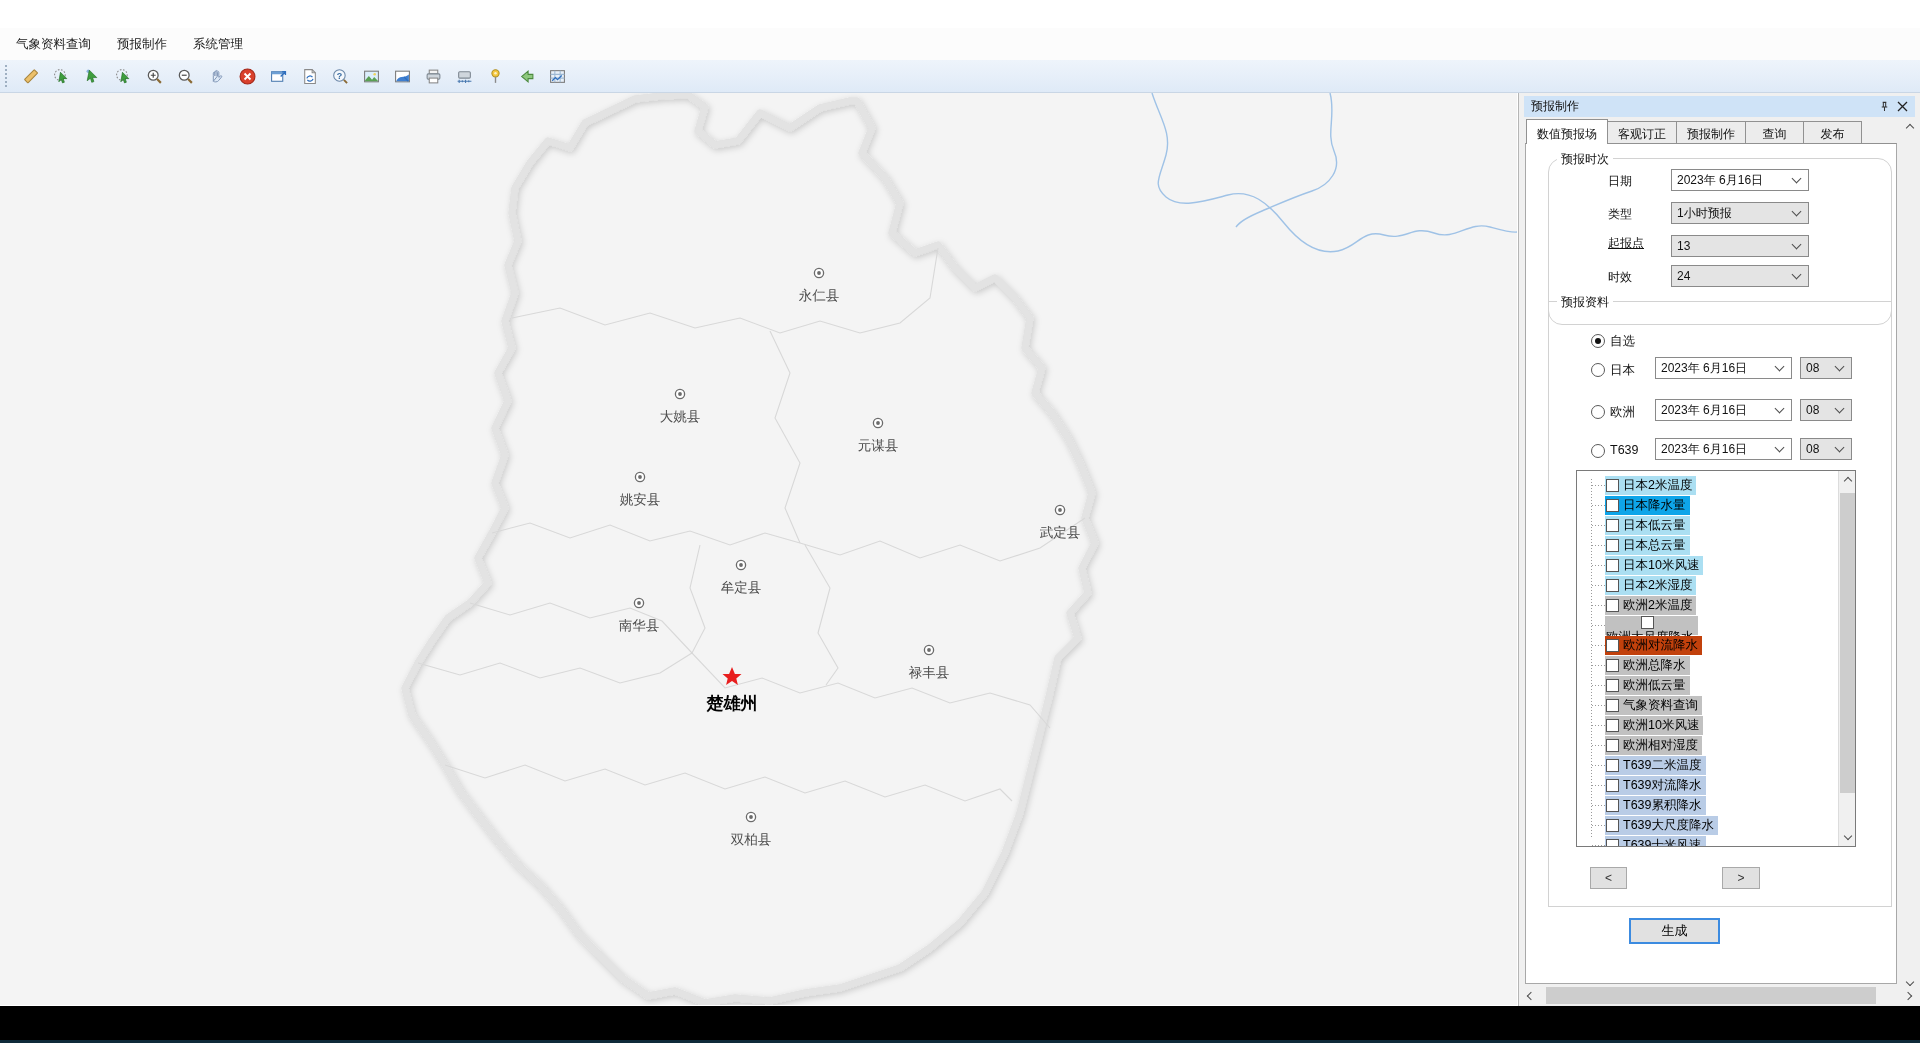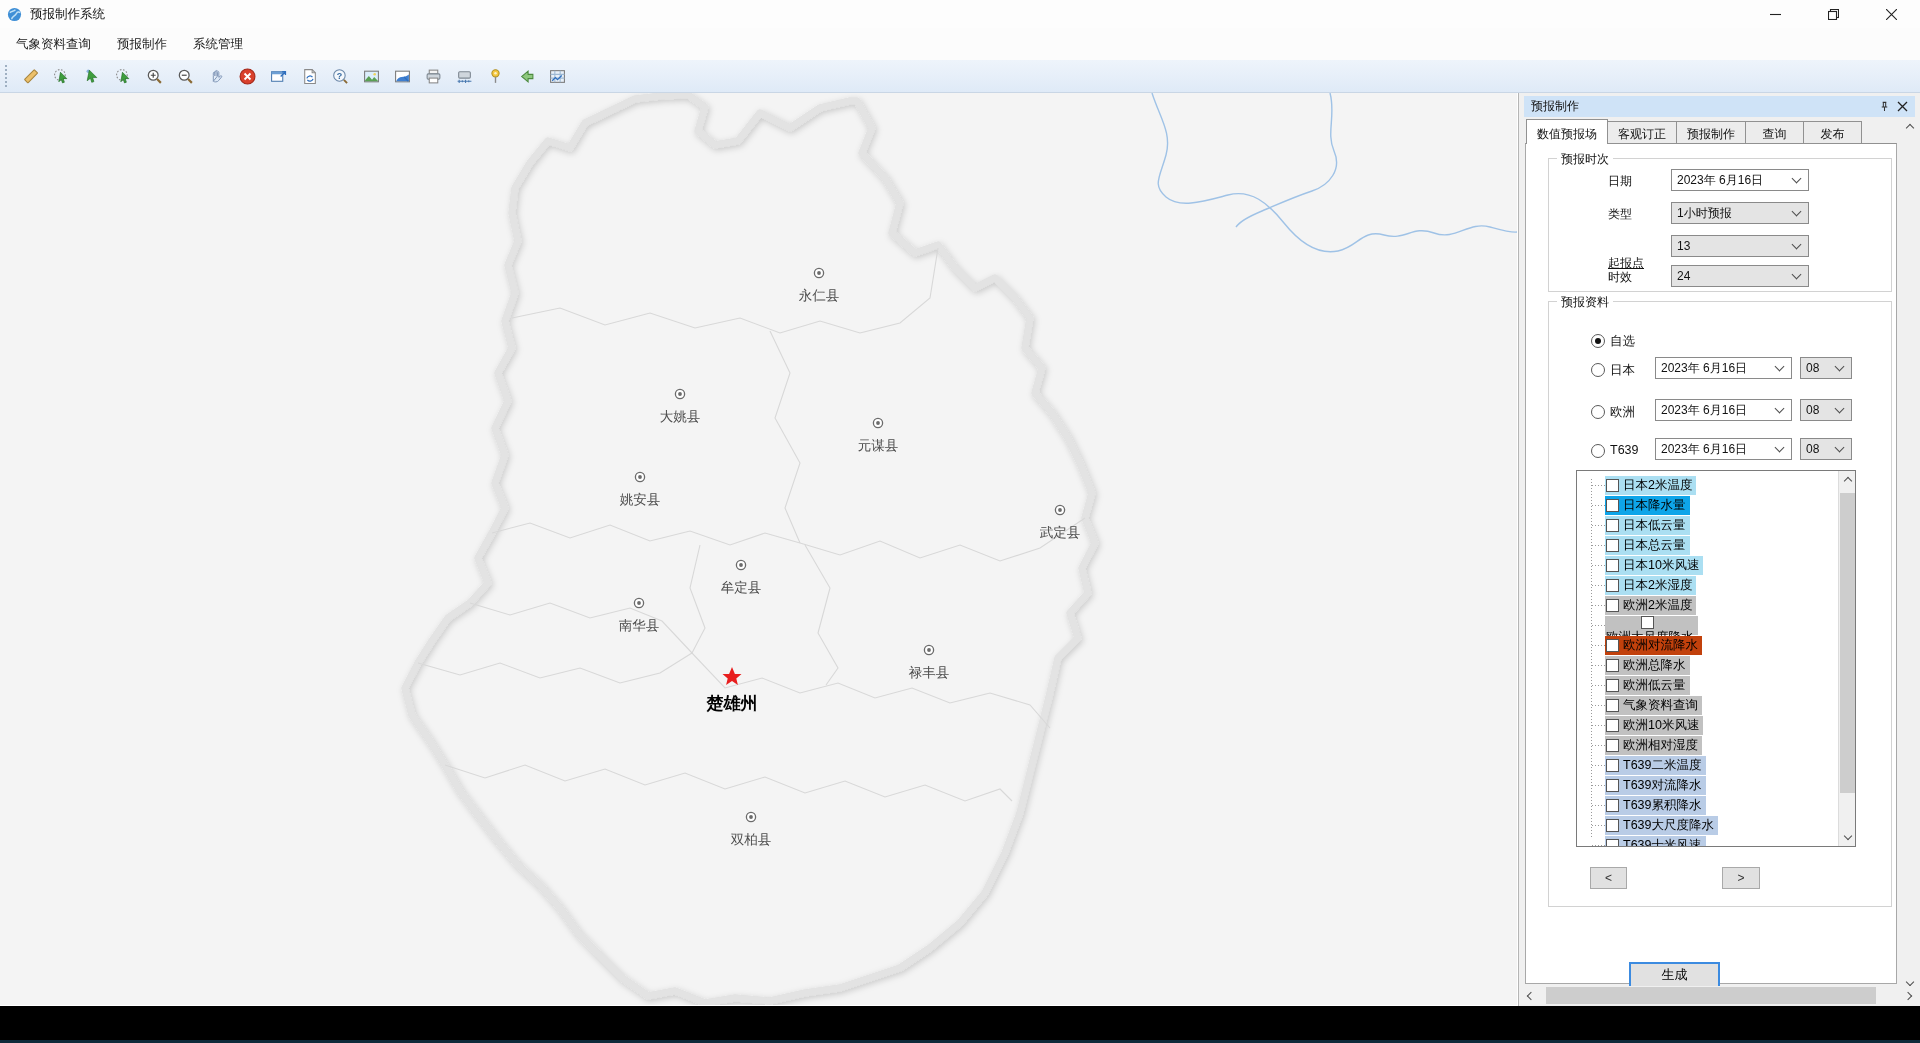--- a/index.html
+++ b/index.html
@@ -76,56 +76,29 @@
   .scrollbar-h{position:absolute;background:#f0f0f0;}
   .sb-arrow{position:absolute;width:17px;height:17px;background:#f0f0f0;display:flex;align-items:center;justify-content:center;}
   .sb-arrow .chev{width:6px;height:6px;}
   .chev.up{transform:rotate(-135deg);margin-top:3px;}
   .chev.dn{transform:rotate(45deg);margin-top:-3px;}
   .chev.lf{transform:rotate(135deg);margin-left:3px;}
   .chev.rt{transform:rotate(-45deg);margin-left:-3px;}
   .sb-thumb{position:absolute;background:#cdcdcd;}
 
   .navbtn{position:absolute;height:22px;background:#e1e1e1;border:1px solid #a9a9a9;font-size:12px;color:#333;display:flex;align-items:center;justify-content:center;}
-  #generate-btn{position:absolute;background:#e1e1e1;border:2px solid #3c8be0;font-size:13px;color:#000;display:flex;align-items:center;justify-content:center;margin-top:44px;}
+  #generate-btn{position:absolute;background:#e1e1e1;border:2px solid #3c8be0;font-size:13px;color:#000;display:flex;align-items:center;justify-content:center;}
 
   #list-scroll .sb-thumb{left:1px;width:15px;}
 </style>
 </head>
 <body>
 
 <div id="app">
 
-  <div id="titlebar">
-    <span id="app-icon">
-      <svg viewBox="0 0 16 16">
-          <circle cx="8" cy="8" r="7" fill="#3f8fd6"></circle>
-          <path d="M3 6c2-2 4-1 6-3M5 13c0-3 4-3 5-6 1-2 3-2 4-1" stroke="#bfe0f5" stroke-width="1.6" fill="none"></path>
-        </svg>
-    </span>
-    <span id="title-text">预报制作系统</span>
-    <div id="win-controls">
-      <button class="winbtn">
-          <svg viewBox="0 0 11 11">
-            <path d="M0 5.5h11"></path>
-          </svg>
-        </button>
-      <button class="winbtn">
-          <svg viewBox="0 0 11 11">
-            <rect x="2.5" y="0.5" width="8" height="8"></rect>
-            <rect x="0.5" y="2.5" width="8" height="8" fill="#fdfdfd"></rect>
-          </svg>
-        </button>
-      <button class="winbtn">
-          <svg viewBox="0 0 11 11">
-            <path d="M0 0l11 11M11 0L0 11"></path>
-          </svg>
-        </button>
-    </div>
-  </div>
 
   <div id="menubar">
       <span class="menu-item">气象资料查询</span>
       <span class="menu-item">预报制作</span>
       <span class="menu-item">系统管理</span>
     </div>
 
   <div id="toolbar">
     <span id="toolbar-grip"></span>
   <span class="tbi">
@@ -348,33 +321,33 @@
     <div id="tabrow">
         <span class="tab active">数值预报场</span>
         <span class="tab">客观订正</span>
         <span class="tab">预报制作</span>
         <span class="tab narrow">查询</span>
         <span class="tab narrow">发布</span>
       </div>
 
     <div id="panel-content">
 
-      <div class="group" id="group-time" style="left:22px;top:14px;width:344px;height:134px;">
+      <div class="group" id="group-time" style="left:22px;top:14px;width:344px;height:167px;border-radius:14px;">
         <span class="group-title">预报时次</span>
       <span class="frm-label" style="left: 59px; top: 14px;">日期</span>
           <div class="combo white" style="left: 122px; top: 10px; width: 138px;">
             <span class="val">2023年 6月16日</span>
             <span class="chev down"></span>
           </div>
           <span class="frm-label" style="left: 59px; top: 47px;">类型</span>
           <div class="combo" style="left: 122px; top: 43px; width: 138px;">
             <span class="val">1小时预报</span>
             <span class="chev down"></span>
           </div>
-          <span class="frm-label" style="left: 59px; top: 96px; text-decoration: underline;">起报点</span>
+          <span class="frm-label" style="left: 59px; top: 76px; text-decoration: underline;">起报点</span>
           <div class="combo" style="left: 122px; top: 76px; width: 138px;">
             <span class="val">13</span>
             <span class="chev down"></span>
           </div>
           <span class="frm-label" style="left: 59px; top: 110px;">时效</span>
           <div class="combo" style="left: 122px; top: 106px; width: 138px;">
             <span class="val">24</span>
             <span class="chev down"></span>
           </div>
         </div>

